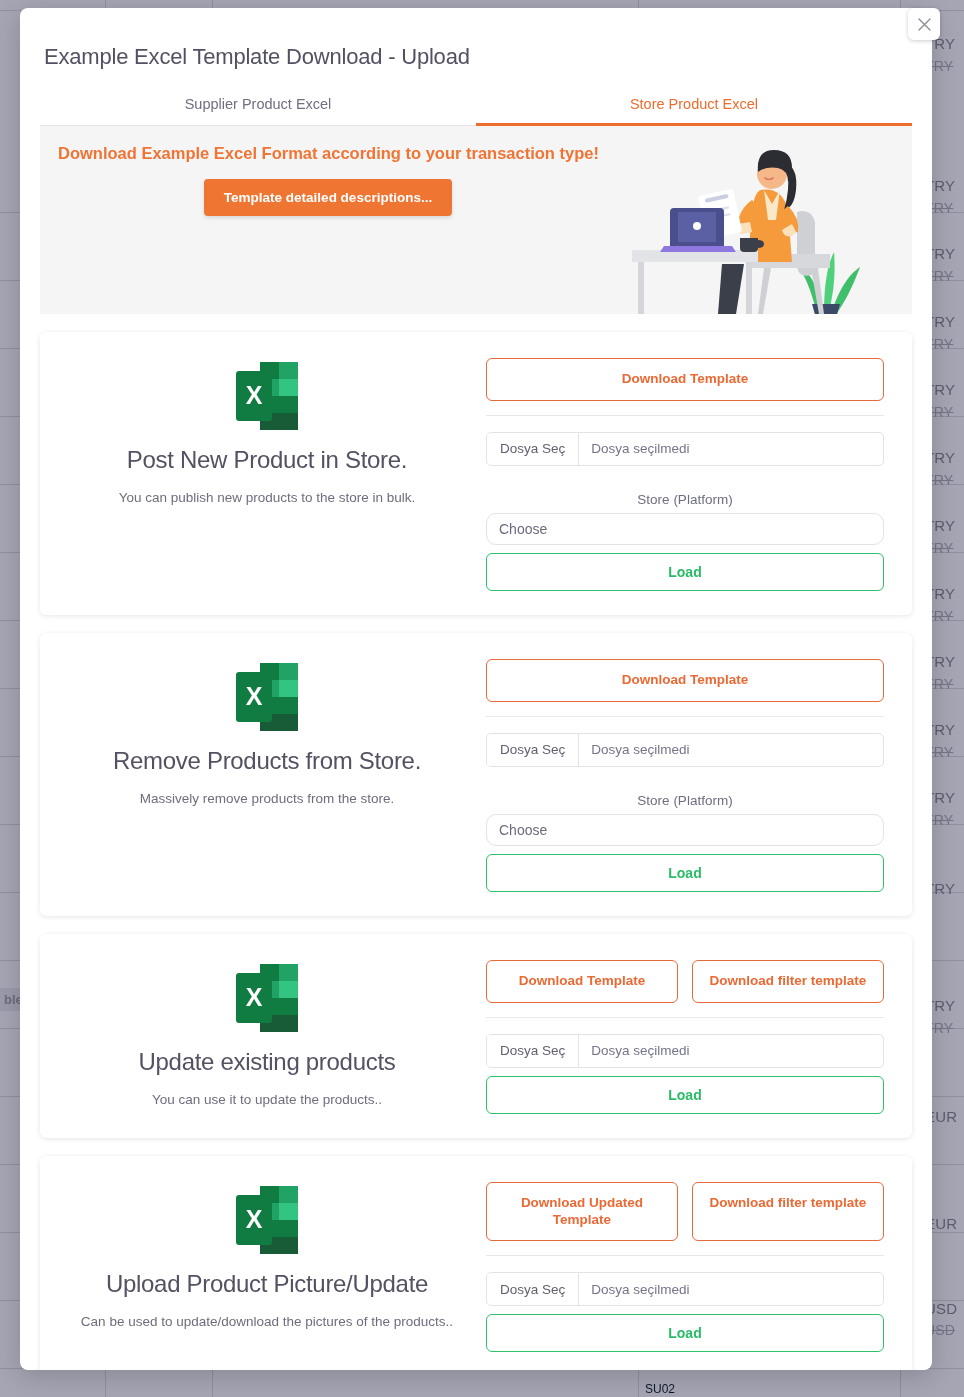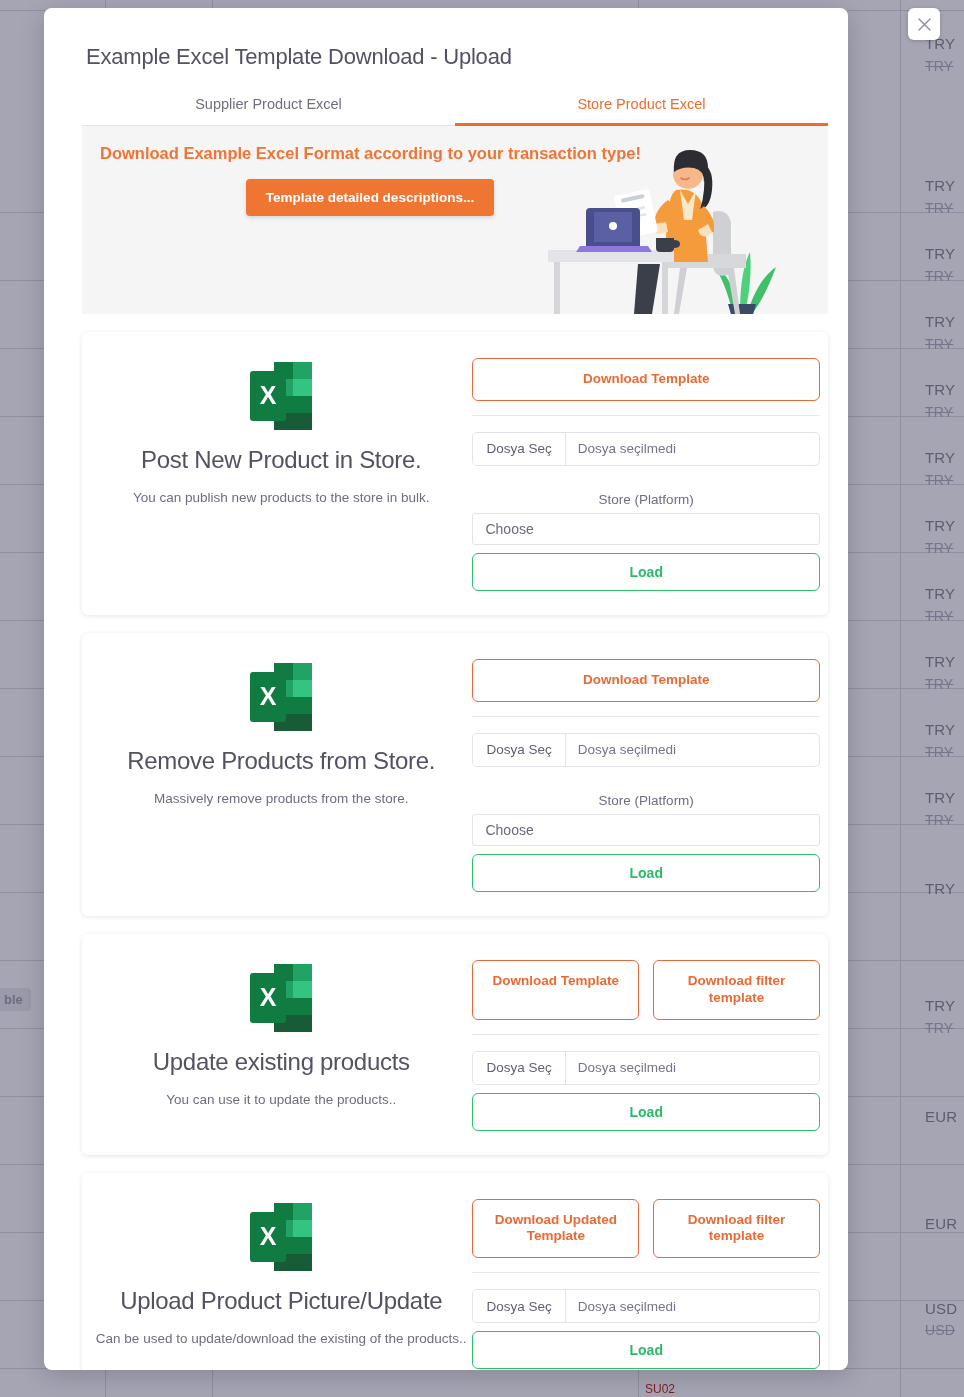--- a/index.html
+++ b/index.html
@@ -37,35 +37,34 @@
     position: absolute;
     background: #9b9aab;
     border-radius: 4px;
     color: #6d6c80;
     font-size: 13px;
     font-weight: bold;
     padding: 4px 8px;
   }
   .bg-code {
     position: absolute;
-    color: #7f1d1d;
+    color: #0f172a;
     font-size: 12px;
     text-align: right;
   }
 
   
   #modal {
     position: absolute;
-    left: 44px; top: 8px;
-    width: 804px; height: 1362px;
+    left: 20px; top: 8px;
+    width: 912px; height: 1362px;
     background: #ffffff;
     border-radius: 8px;
     box-shadow: 0 6px 26px rgba(0,0,0,.18);
     overflow: hidden;
-    padding-left: 18px;
   }
   .modal-title {
     font-size: 22px;
     color: #515163;
     padding: 36px 0 0 24px;
     font-weight: normal;
     letter-spacing: -.2px;
   }
 
   
@@ -212,21 +211,21 @@
   }
 
   .select-label {
     text-align: center;
     font-size: 13.5px;
     color: #6e6e80;
     margin: 26px 0 6px 0;
   }
   .select-box {
     border: 1px solid #e2e2e8;
-    border-radius: 3px;
+    border-radius: 10px;
     height: 32px;
     display: flex;
     align-items: center;
     padding: 0 12px;
     font-size: 14px;
     color: #6a6a7c;
     cursor: pointer;
     background: #fff;
   }
   .btn-load {
@@ -499,21 +498,21 @@
             <rect x="26" y="2" width="38" height="17" fill="#21a366"></rect>
             <rect x="26" y="19" width="38" height="17" fill="#33c481"></rect>
             <rect x="26" y="36" width="38" height="17" fill="#107c41"></rect>
             <rect x="26" y="53" width="38" height="17" fill="#185c37"></rect>
             <rect x="26" y="2" width="19" height="17" fill="#107c41"></rect>
             <rect x="26" y="19" width="19" height="17" fill="#21a366"></rect>
             <rect x="26" y="36" width="19" height="17" fill="#107c41"></rect>
             <rect x="26" y="53" width="19" height="17" fill="#185c37"></rect>
             <rect x="2" y="11" width="36" height="50" rx="3" fill="#107c41"></rect>
             <text x="20" y="44" font-family="'Liberation Sans', sans-serif" font-size="25" font-weight="bold" fill="#ffffff" text-anchor="middle">X</text>
-          </svg><div class="card-title">Upload Product Picture/Update</div><div class="card-desc">Can be used to update/download the existing of the products..</div></div>
+          </svg><div class="card-title">Upload Product Picture/Update</div><div class="card-desc">Can be used to update/download the pictures of the products..</div></div>
         <div class="card-right">
           <div class="btn-row">
             <div class="btn-outline">Download Updated Template</div>
             <div class="btn-outline">Download filter template</div>
           </div>
           <div class="divider"></div>
           <div class="file-input">
             <div class="file-btn">Dosya Seç</div>
             <div class="file-name">Dosya seçilmedi</div>
           </div>

